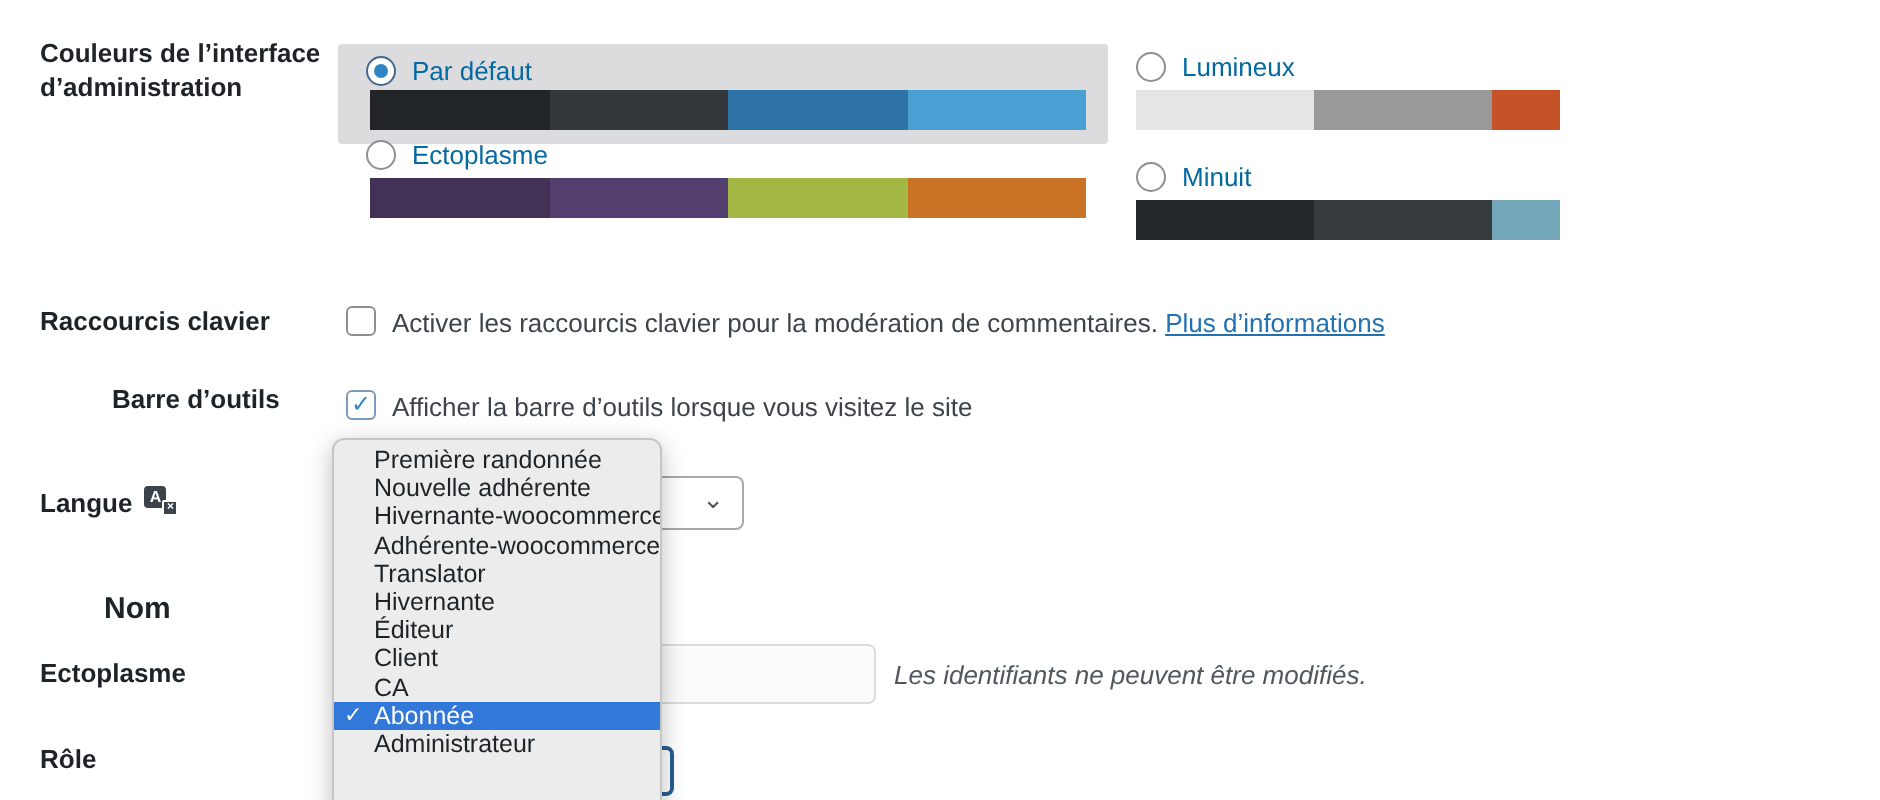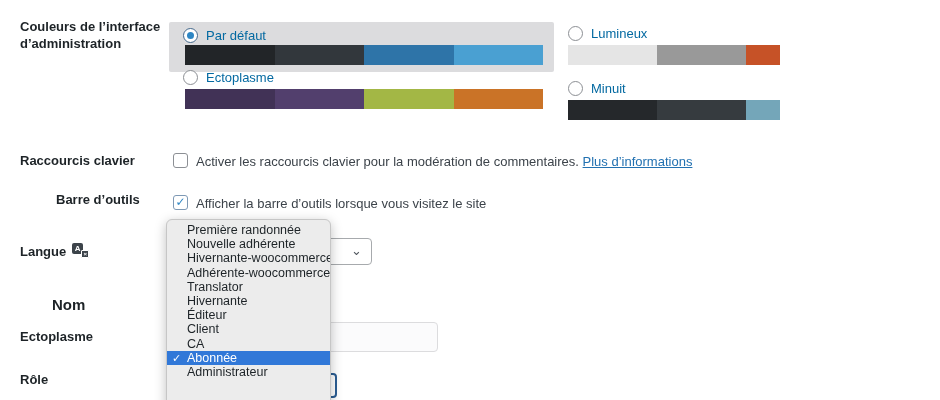--- a/index.html
+++ b/index.html
@@ -120,20 +120,21 @@
     <span>Langue</span><span class="lang-icon"><span class="big">A</span><span class="small">×</span></span>
   </div>
   <div class="wp-select" style="left:168px; top:238px; width:204px; height:27px; z-index:5;">
     <span class="chev">⌄</span>
   </div>
 
   <div class="section-heading" style="top:296px;margin-left:32px;">Nom</div>
 
   <div class="row-label" style="top:328px;">Ectoplasme</div>
   <div class="text-input" style="left:168px; top:322px; width:270px; height:30px; z-index:5;" title=""></div>
+  <div class="note" style="left:447px; top:330px;">Les identifiants ne peuvent être modifiés.</div>
 
   <div class="row-label" style="top:371px;">Rôle</div>
   <div class="wp-select focused" style="left:168px; top:373px; width:169px; height:25px; z-index:5;"></div>
 
   <div class="dropdown">
     <ul>
         <li><span>Première randonnée</span></li>
         <li><span>Nouvelle adhérente</span></li>
         <li><span>Hivernante-woocommerce</span></li>
         <li><span>Adhérente-woocommerce</span></li>

